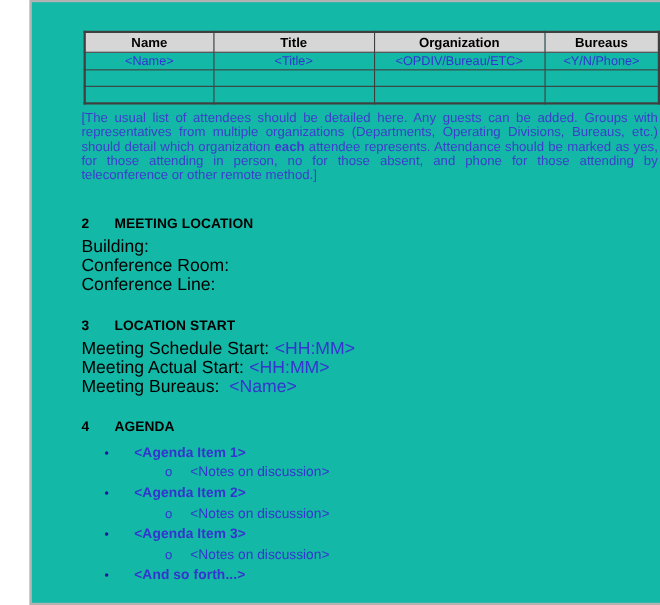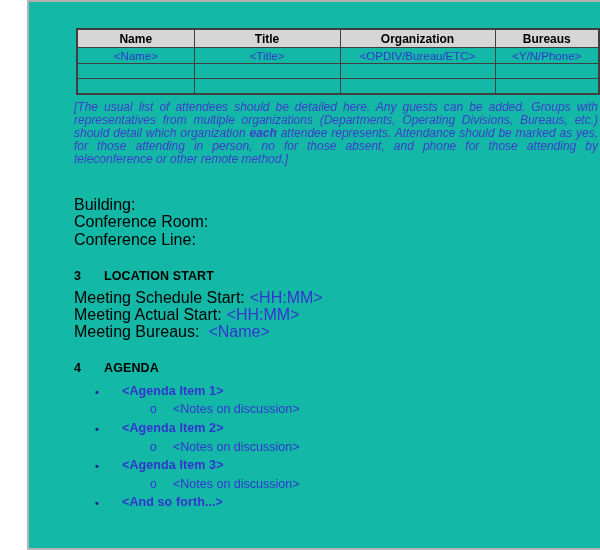--- a/index.html
+++ b/index.html
@@ -40,21 +40,20 @@
     height:13px;
   }
   td.ph { color:#3434cf; }
   tr.empty td { height:12px; }
 
   
   .note {
     width:524px;
     margin:6px 0 0 0;
     color:#3d3dcd;
-    font-style:italic;
     font-size:12px;
     line-height:13px;
     text-align:justify;
   }
   .note b { font-weight:bold; }
 
   
   .section-heading { font-size:12.5px; font-weight:bold; letter-spacing:0.1px; }
   .sec-num { display:inline-block; width:30px; }
   .sec2 { margin-top:30px; }
@@ -115,20 +114,23 @@
         <td></td>
         <td></td>
         <td></td>
       </tr>
     </tbody>
   </table>
 
   <p class="note"><span>[The usual list of attendees should be detailed here. Any guests can be added. Groups with representatives from multiple organizations (Departments, Operating Divisions, Bureaus, etc.) should detail which organization </span><b>each</b><span> attendee represents. Attendance should be marked as yes, for those attending in person, no for those absent, and phone for those attending by teleconference or other remote method.]</span></p>
 
   <div class="section sec2">
+    <div class="section-heading">
+      <span class="sec-num">2</span><span>MEETING LOCATION</span>
+    </div>
     <div class="fields">
       <div><span class="field-label">Building:</span><span class="field-value"></span></div>
       <div><span class="field-label">Conference Room:</span><span class="field-value"></span></div>
       <div><span class="field-label">Conference Line:</span><span class="field-value"></span></div>
     </div>
   </div>
 
   <div class="section sec3">
     <div class="section-heading">
       <span class="sec-num">3</span><span>LOCATION START</span>

